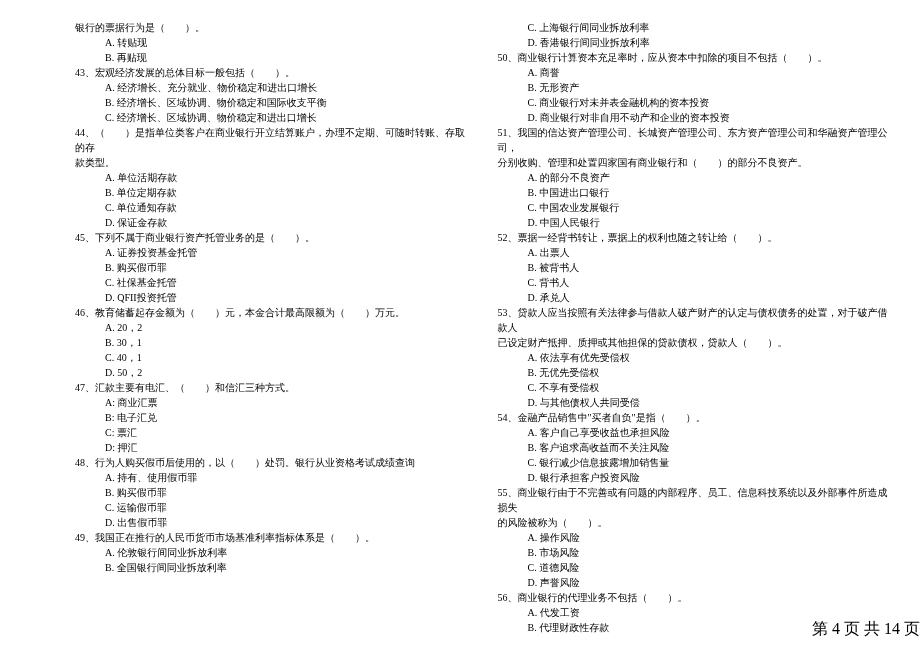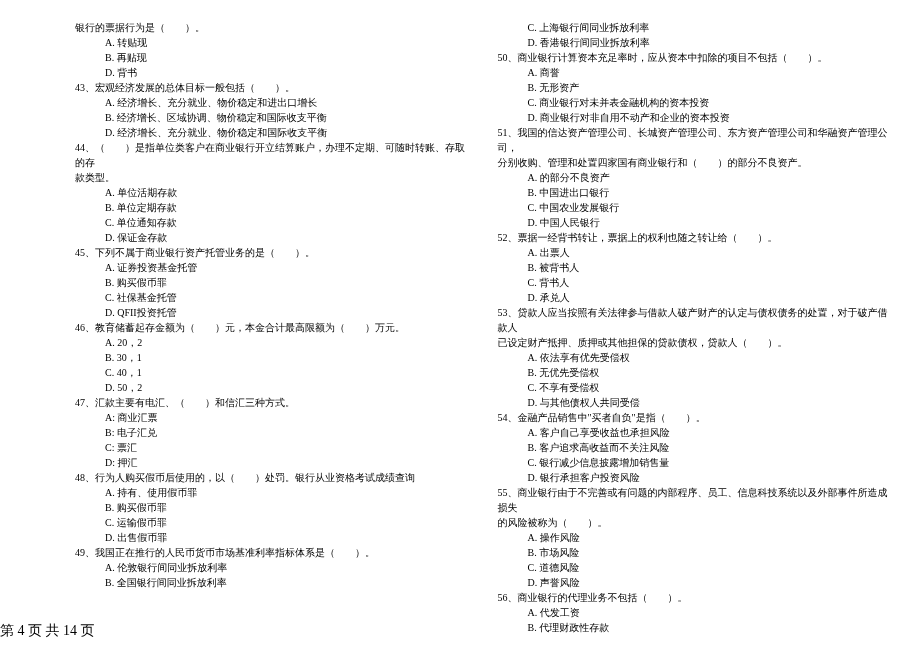--- a/index.html
+++ b/index.html
@@ -34,37 +34,36 @@
     .line {
       white-space: pre-wrap;
     }
     .indent-0 { padding-left: 0; }
     .indent-2 { padding-left: 30px; }
     .footer {
       position: absolute;
       bottom: 10px;
       left: 0;
       right: 0;
-      text-align: left;
-      font-size: 14px;
+      text-align: right;
+      font-size: 16px;
     }
   </style>
 </head>
 <body>
 
 <div class="page">
   <div class="column col-left" id="left-col">
       <div class="line indent-0">银行的票据行为是（　　）。</div>
       <div class="line indent-2">A. 转贴现</div>
       <div class="line indent-2">B. 再贴现</div>
-      <div class="line indent-2">D. 背书</div>
       <div class="line indent-0">43、宏观经济发展的总体目标一般包括（　　）。</div>
       <div class="line indent-2">A. 经济增长、充分就业、物价稳定和进出口增长</div>
       <div class="line indent-2">B. 经济增长、区域协调、物价稳定和国际收支平衡</div>
-      <div class="line indent-2">D. 经济增长、充分就业、物价稳定和国际收支平衡</div>
+      <div class="line indent-2">C. 经济增长、区域协调、物价稳定和进出口增长</div>
       <div class="line indent-0">44、（　　）是指单位类客户在商业银行开立结算账户，办理不定期、可随时转账、存取的存</div>
       <div class="line indent-0">款类型。</div>
       <div class="line indent-2">A. 单位活期存款</div>
       <div class="line indent-2">B. 单位定期存款</div>
       <div class="line indent-2">C. 单位通知存款</div>
       <div class="line indent-2">D. 保证金存款</div>
       <div class="line indent-0">45、下列不属于商业银行资产托管业务的是（　　）。</div>
       <div class="line indent-2">A. 证券投资基金托管</div>
       <div class="line indent-2">B. 购买假币罪</div>
       <div class="line indent-2">C. 社保基金托管</div>

